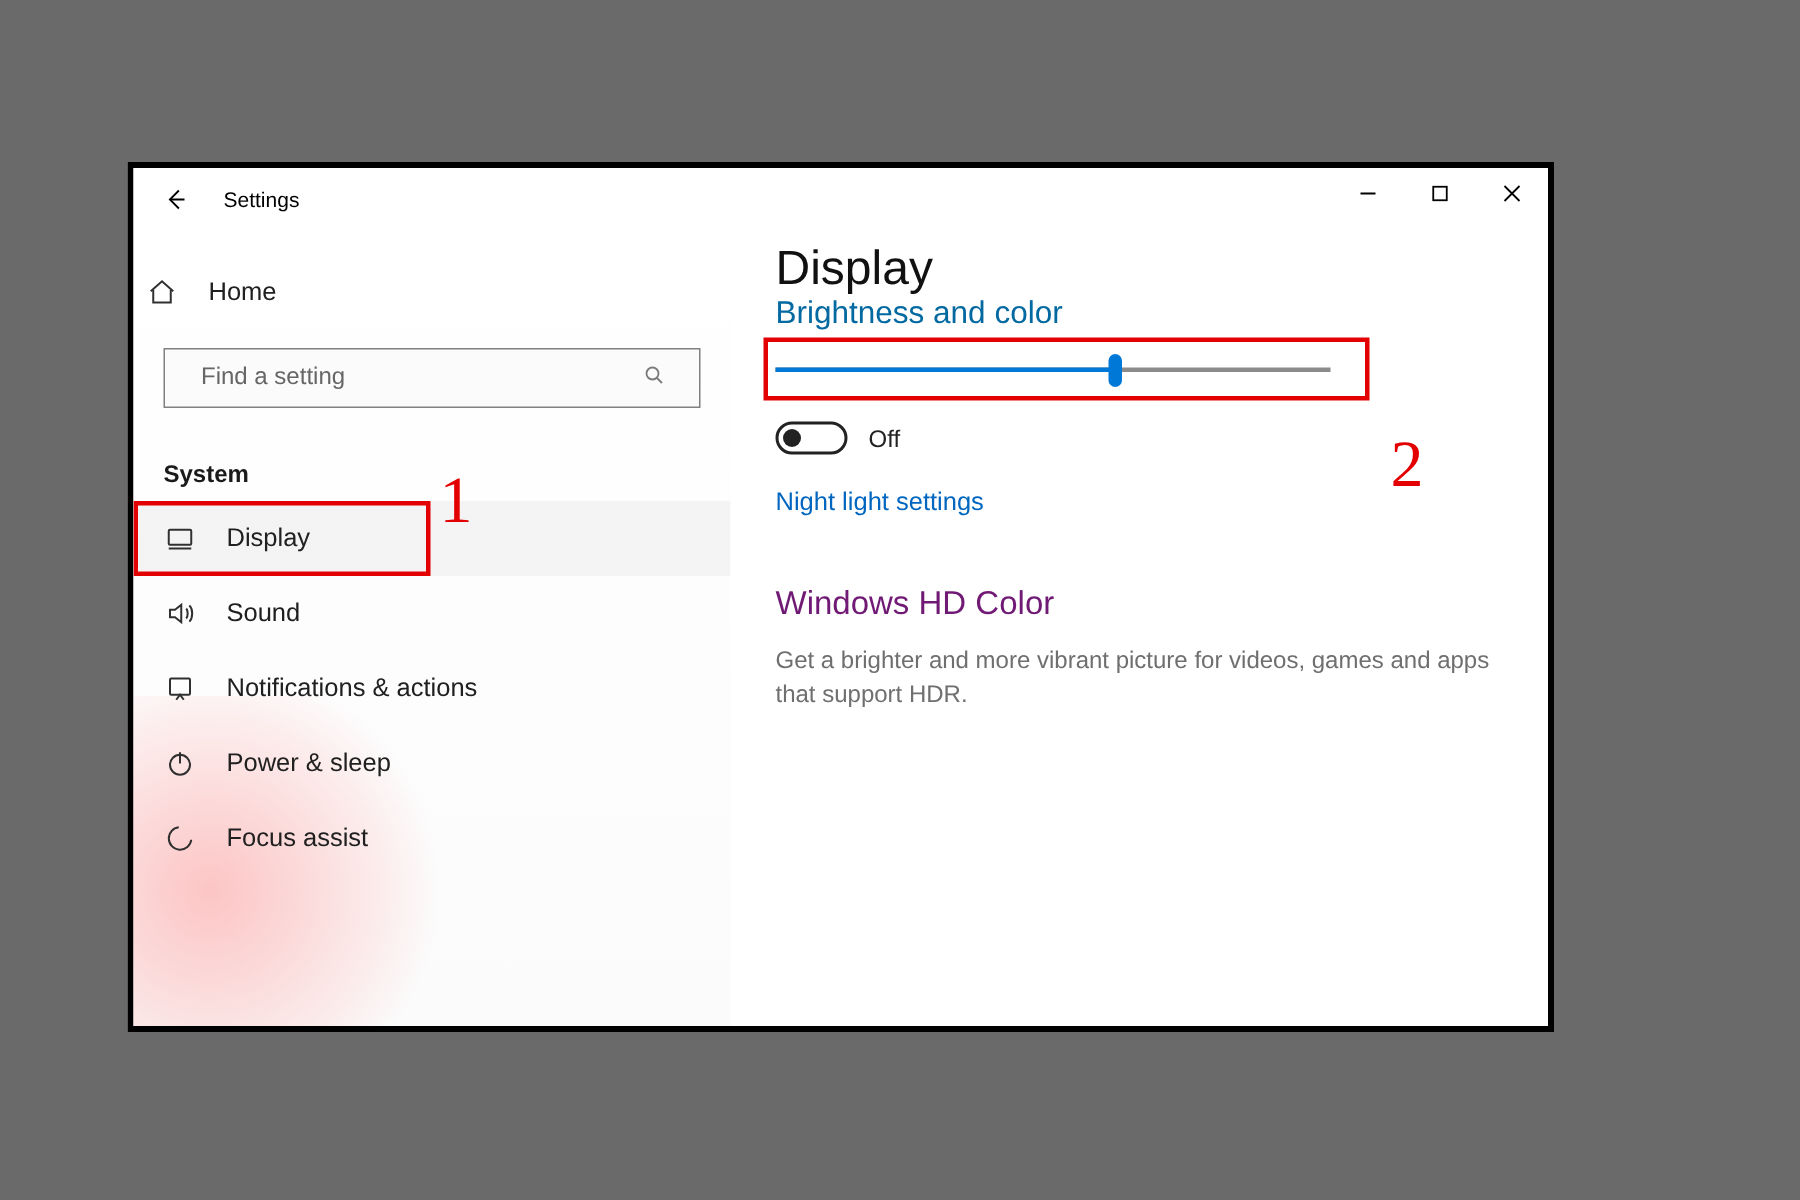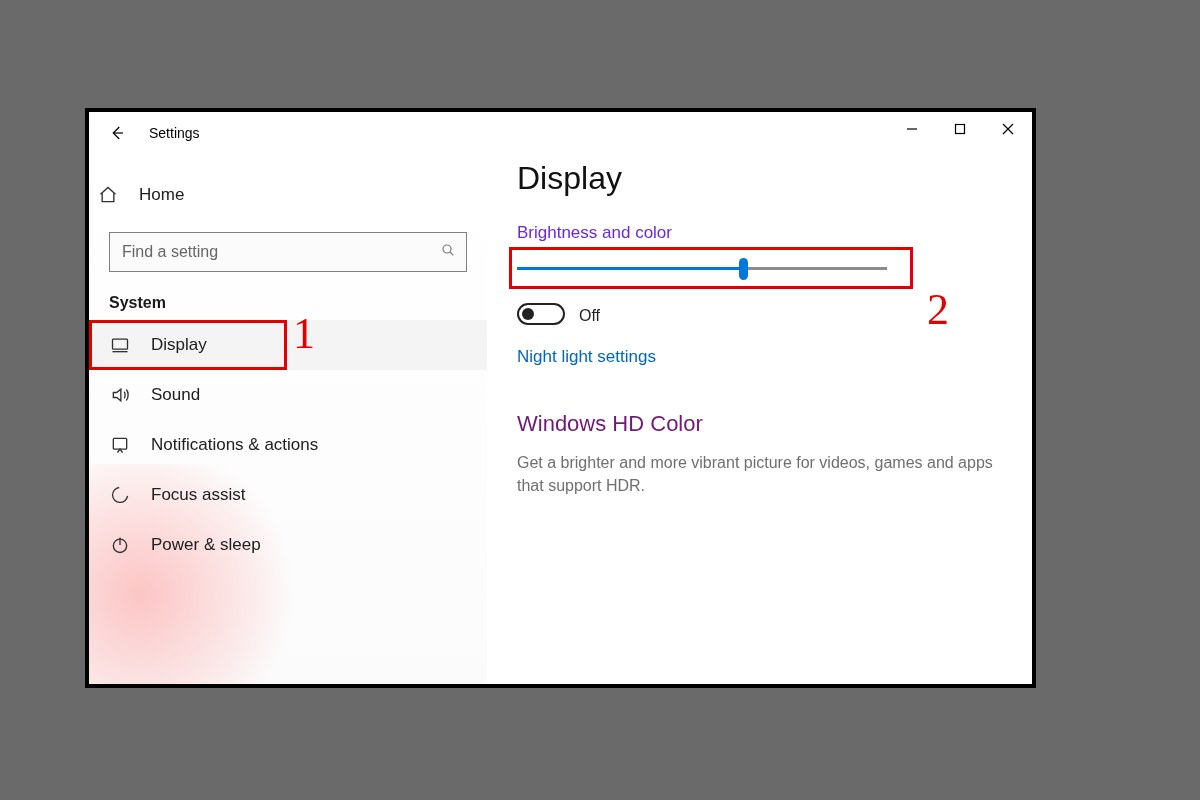--- a/index.html
+++ b/index.html
@@ -66,32 +66,32 @@
     margin-left:20px;
     font-size:17px;
     color:#202020;
   }
   .search-box {
     margin:14px 20px 0 20px;
     height:40px;
     border:1px solid #808080;
     background:#fbfbfb;
     display:flex; align-items:center;
-    padding:0 10px;
+    padding:0 22px;
     justify-content:space-between;
   }
   .search-box input {
     border:none; outline:none; background:transparent;
     font-size:16px; color:#5a5a5a;
     flex:1;
   }
   .search-box input::placeholder { color:#666; }
   .search-icon { color:#7a7a7a; }
   .cat-header {
-    margin:22px 0 8px 20px;
+    margin:36px 0 8px 20px;
     font-size:16px;
     font-weight:600;
     color:#1a1a1a;
   }
   .nav-list { margin-top:6px; }
   .nav-item {
     display:flex; align-items:center;
     height:50px;
     padding-left:20px;
     cursor:pointer;
@@ -122,24 +122,23 @@
     color:#000;
     cursor:pointer;
   }
   .page-title {
     font-size:32px;
     font-weight:400;
     margin-top:48px;
     color:#111;
   }
   .section-header {
-    font-size:17px;
+    font-size:21px;
     font-weight:400;
-    margin-top:26px;
-    color:#6d28d9;
+    color:#0369a1;
   }
   .field-label {
     font-size:16px;
     color:#333;
     margin-top:26px;
   }
   .slider-wrap {
     position:relative;
     margin-top:10px;
     width:400px;
@@ -293,34 +292,34 @@
               <rect x="4" y="4" width="16" height="13" rx="1"></rect>
               <path d="M9 21 L12 17 L15 21"></path>
             </svg>
         </span>
         <span class="label">Notifications &amp; actions</span>
       </div>
 
       <div class="nav-item">
         <span class="icon">
           <svg width="20" height="20" viewBox="0 0 24 24" fill="none" stroke="currentColor" stroke-width="1.6">
-              <path d="M21 13 A9 9 0 1 1 11 3"></path>
-            </svg>
-        </span>
-        <span class="label">Focus assist</span>
-      </div>
-
-      <div class="nav-item">
-        <span class="icon">
-          <svg width="20" height="20" viewBox="0 0 24 24" fill="none" stroke="currentColor" stroke-width="1.6">
               <circle cx="12" cy="13" r="8"></circle>
               <path d="M12 3 V12"></path>
             </svg>
         </span>
         <span class="label">Power &amp; sleep</span>
+      </div>
+
+      <div class="nav-item">
+        <span class="icon">
+          <svg width="20" height="20" viewBox="0 0 24 24" fill="none" stroke="currentColor" stroke-width="1.6">
+              <path d="M21 13 A9 9 0 1 1 11 3"></path>
+            </svg>
+        </span>
+        <span class="label">Focus assist</span>
       </div>
 
     </div>
 
     <div class="ann ann1">1</div>
   </div>
 
   <div class="main">
 
     <div class="window-controls">

